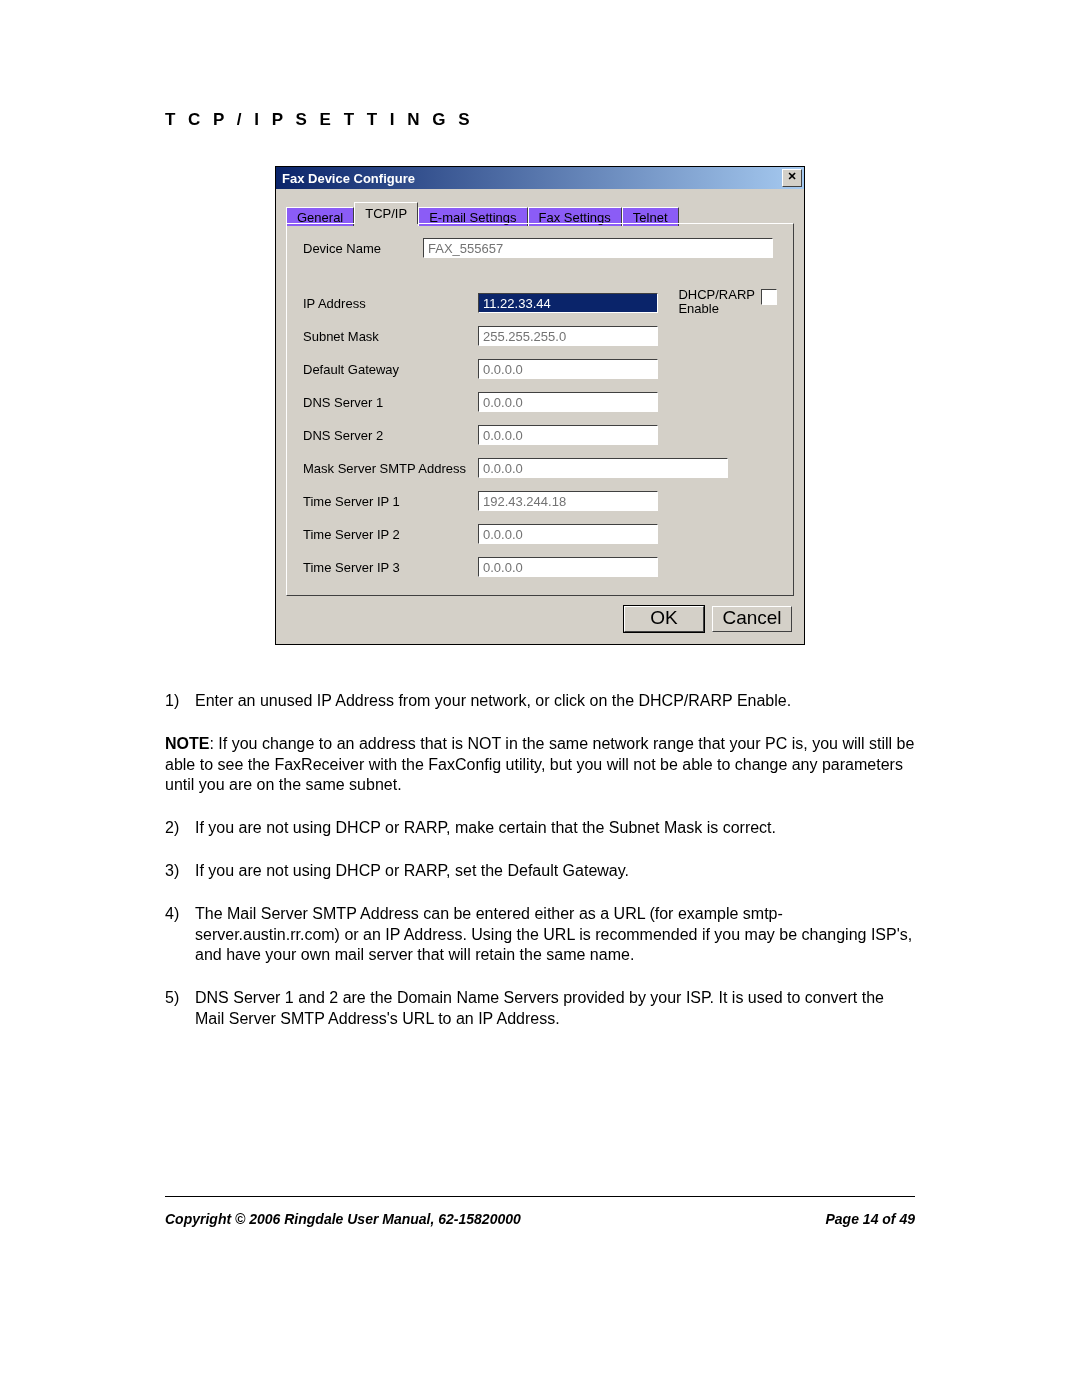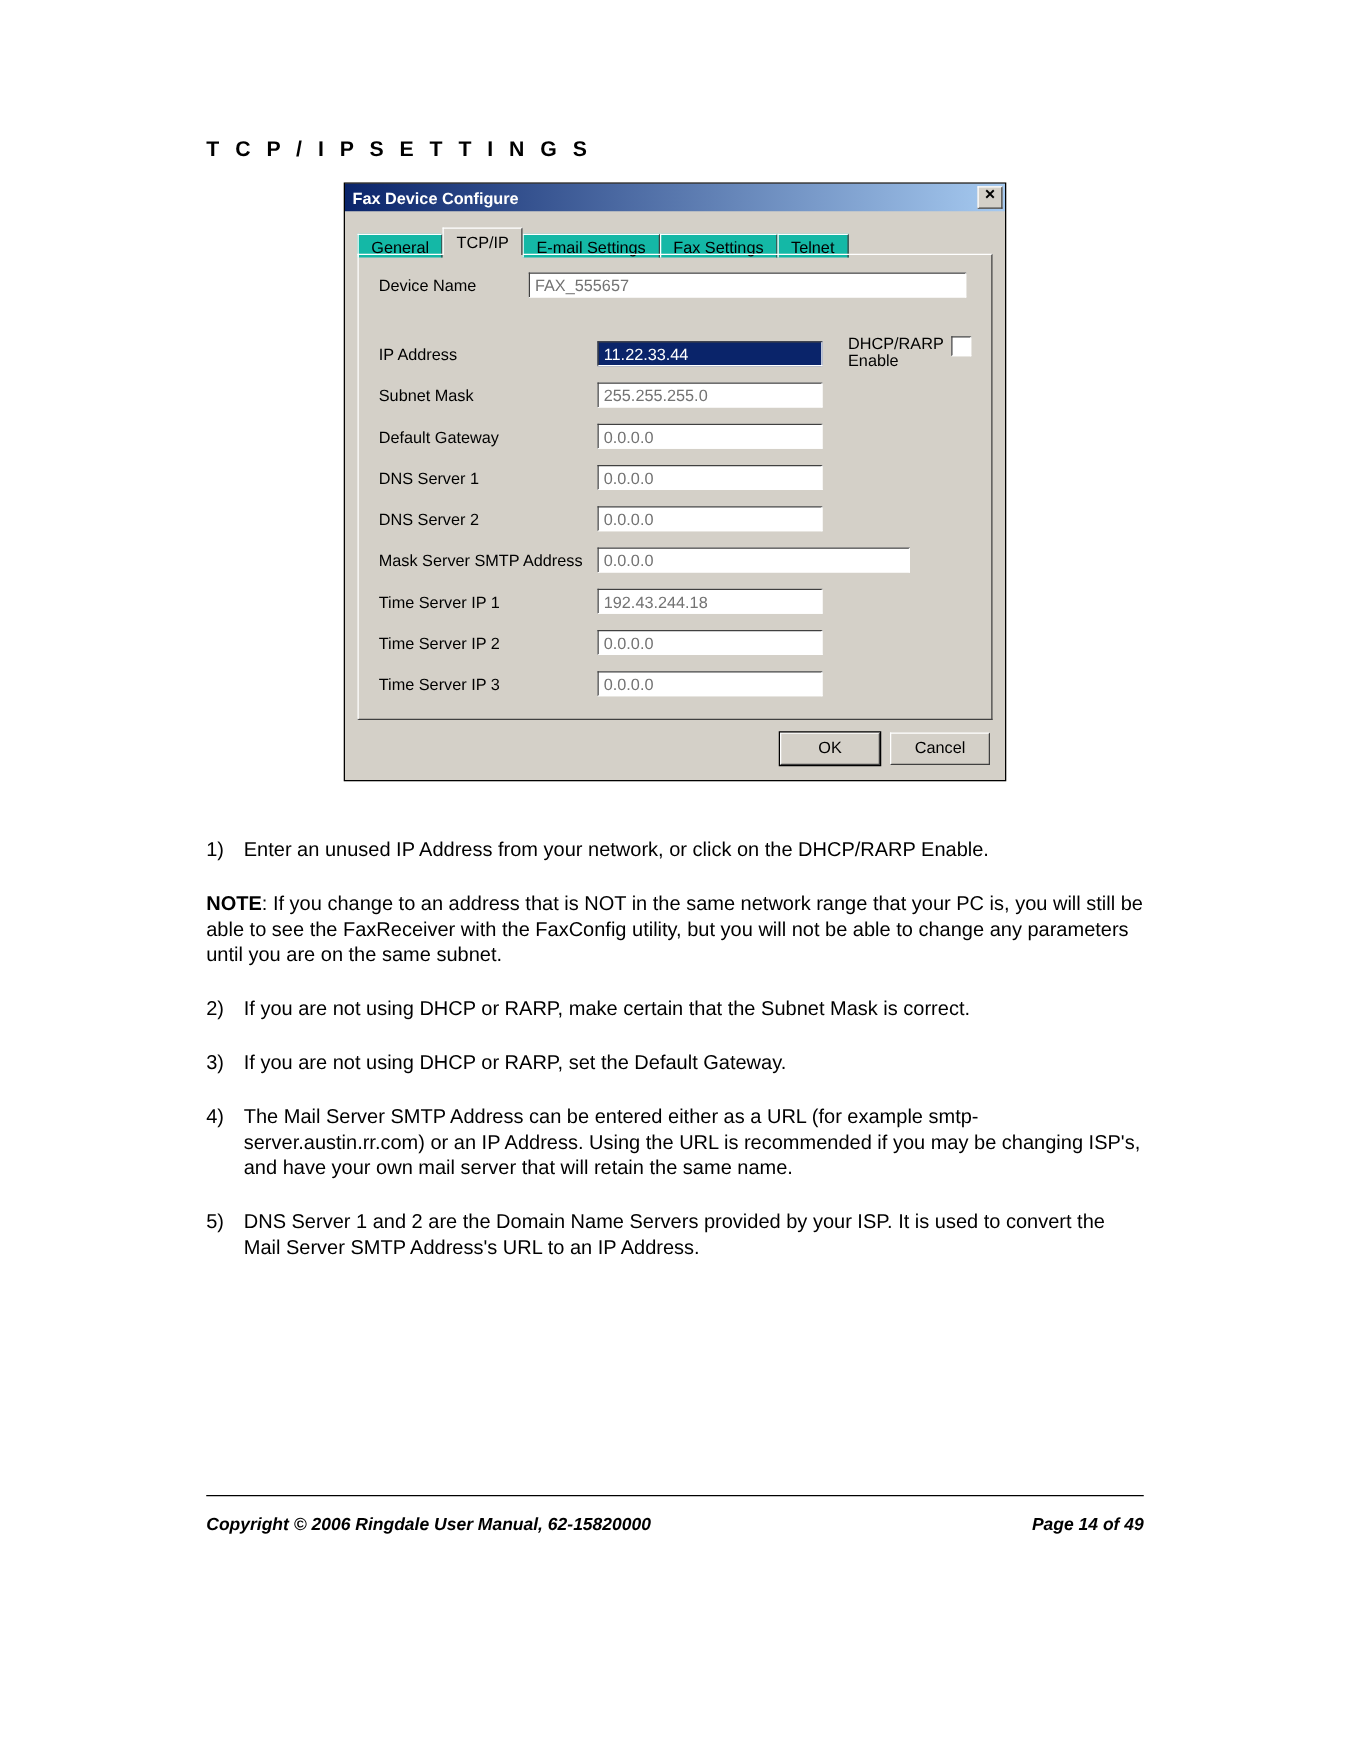--- a/index.html
+++ b/index.html
@@ -13,21 +13,21 @@
     width: 1080px;
     height: 1397px;
     box-sizing: border-box;
     padding: 110px 165px 60px 165px;
     position: relative;
   }
   .heading {
     font-size: 17px;
     font-weight: bold;
     letter-spacing: 4px;
-    margin-bottom: 16px;
+    margin-bottom: 36px;
     font-family: Verdana, sans-serif;
   }
   .dialog-wrap {
     display: flex;
     justify-content: center;
     margin-bottom: 46px;
   }
   .dialog {
     width: 528px;
     border: 1px solid #000;
@@ -67,21 +67,21 @@
     align-items: flex-end;
     padding: 8px 10px 0 10px;
     height: 26px;
     position: relative;
   }
   .tab {
     padding: 2px 10px;
     font-size: 13px;
     border: 1px solid #808080;
     border-bottom: none;
-    background: #14b8a6;
+    background: #8b5cf6;
     margin-right: 0px;
     position: relative;
     top: 1px;
     cursor: pointer;
   }
   .tab.active {
     background: #d4d0c8;
     border-top: 1px solid #fff;
     border-left: 1px solid #fff;
     border-right: 1px solid #404040;
@@ -160,21 +160,21 @@
   }
   .winbtn {
     width: 78px;
     height: 24px;
     margin-left: 8px;
     background: #d4d0c8;
     border-top: 1px solid #fff;
     border-left: 1px solid #fff;
     border-right: 1px solid #404040;
     border-bottom: 1px solid #404040;
-    font-size: 13px;
+    font-size: 19px;
     text-align: center;
     line-height: 22px;
     cursor: pointer;
   }
   .winbtn.default {
     outline: 1px solid #000;
     outline-offset: 0;
   }
   .bodytext {
     font-size: 16px;

